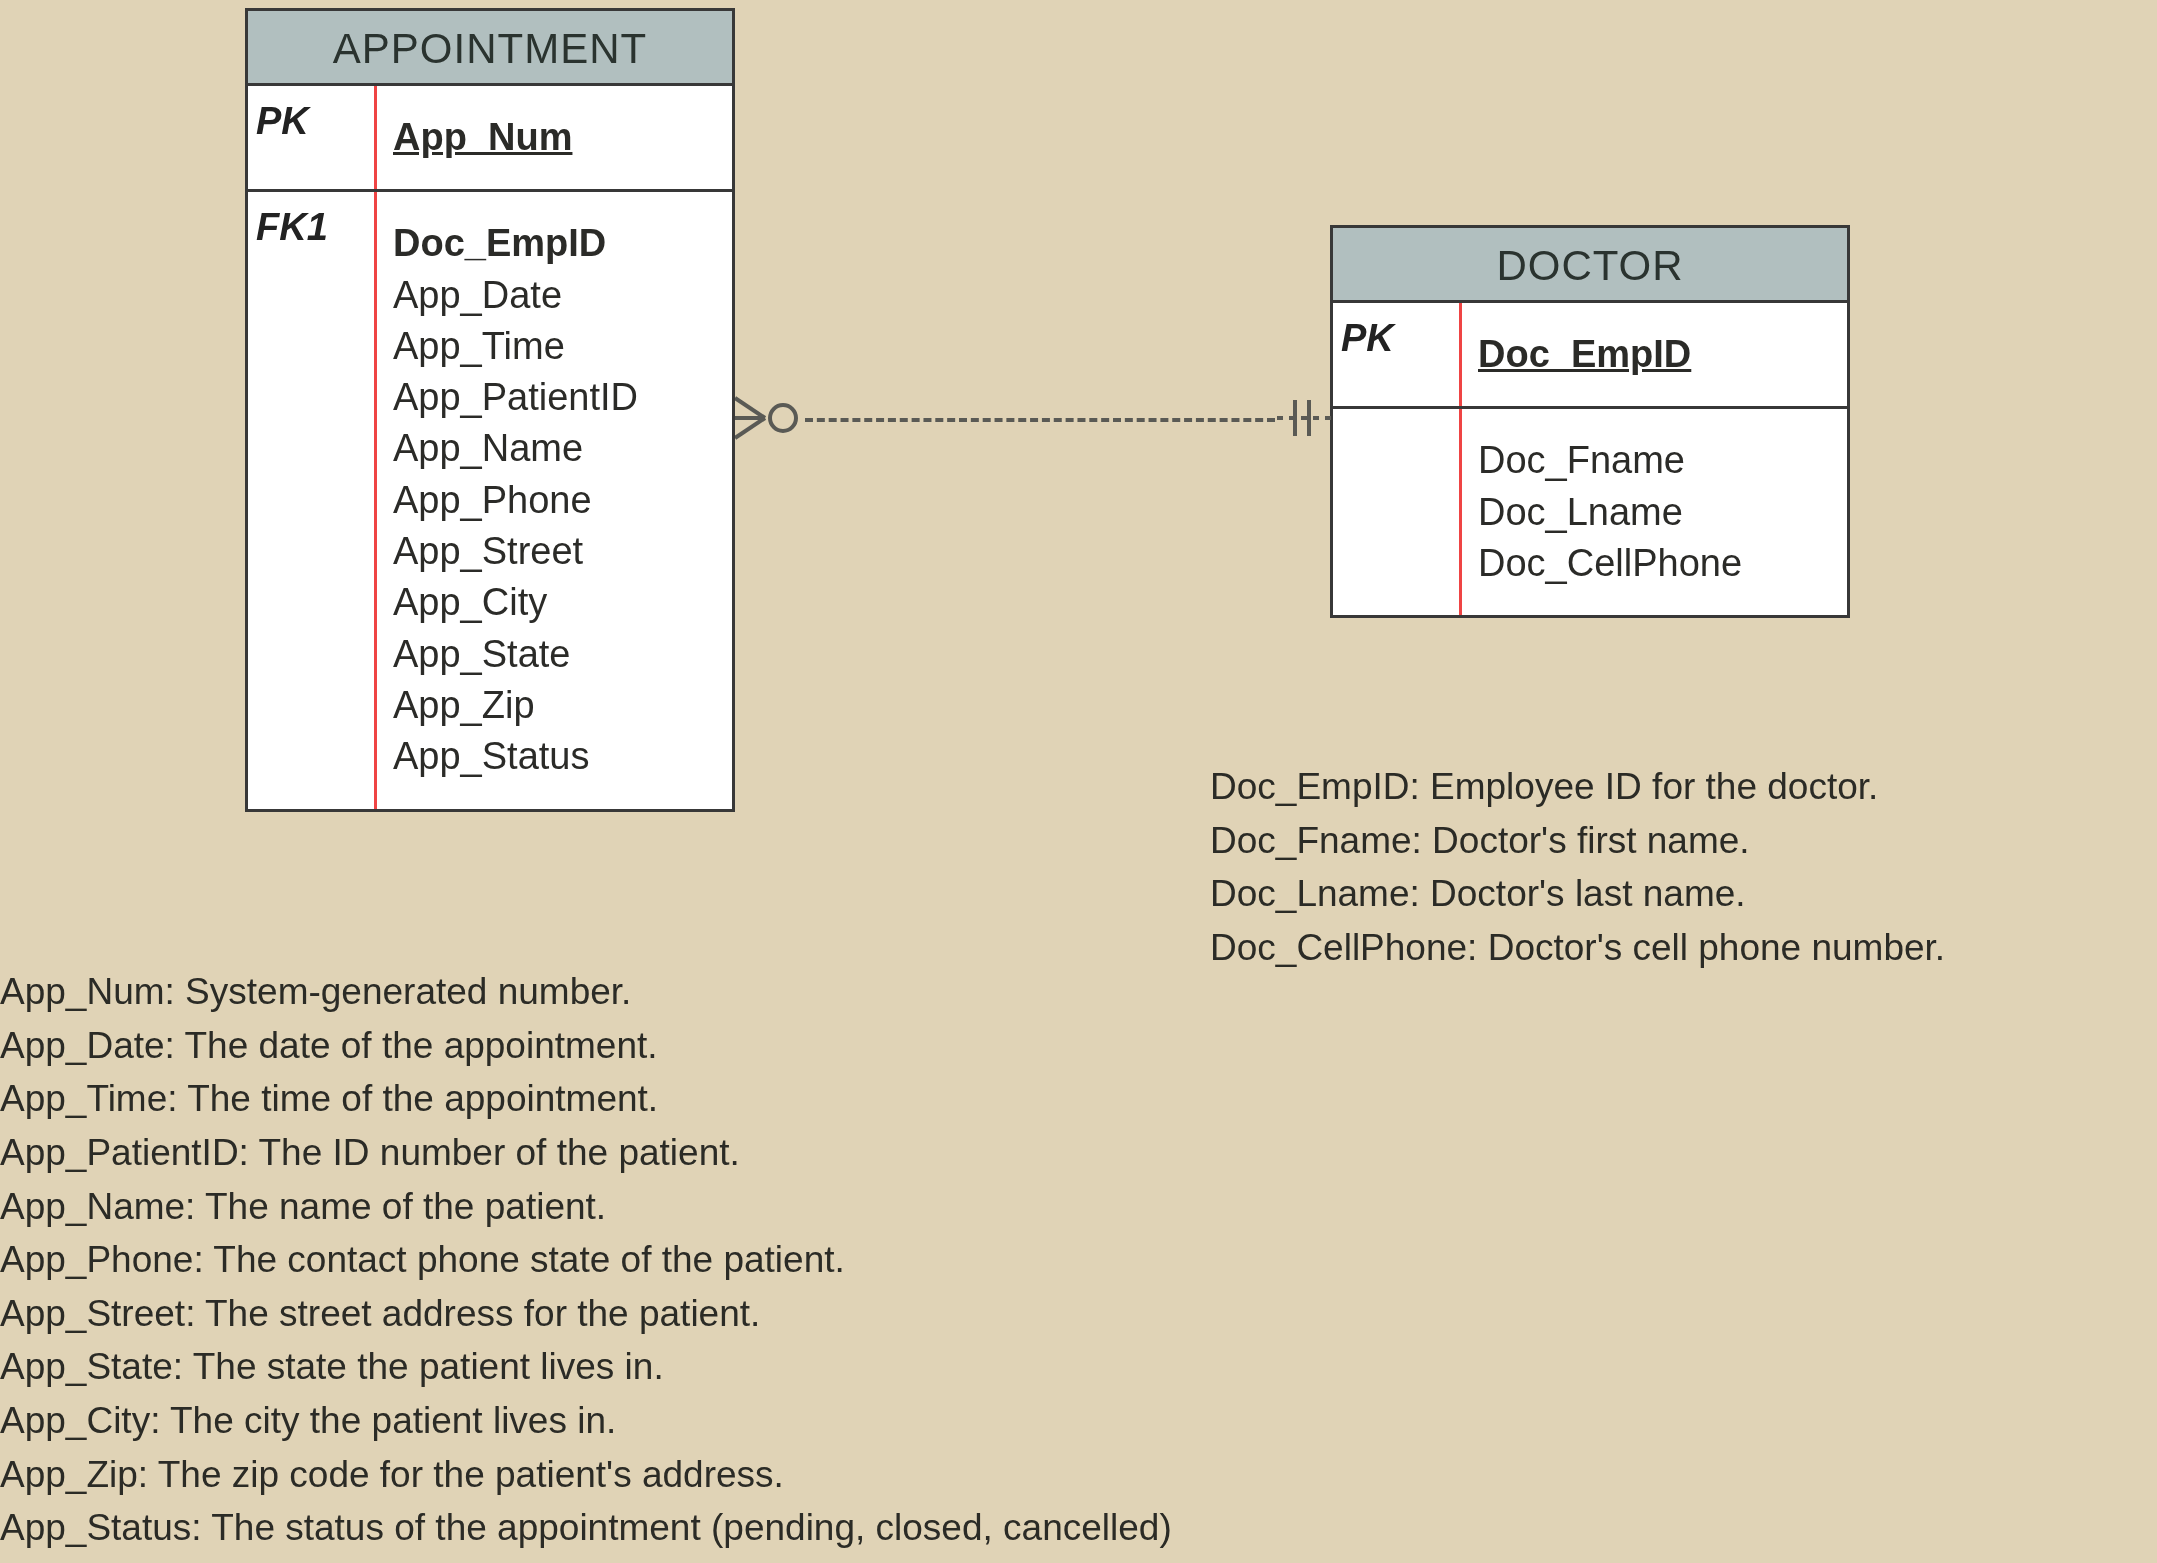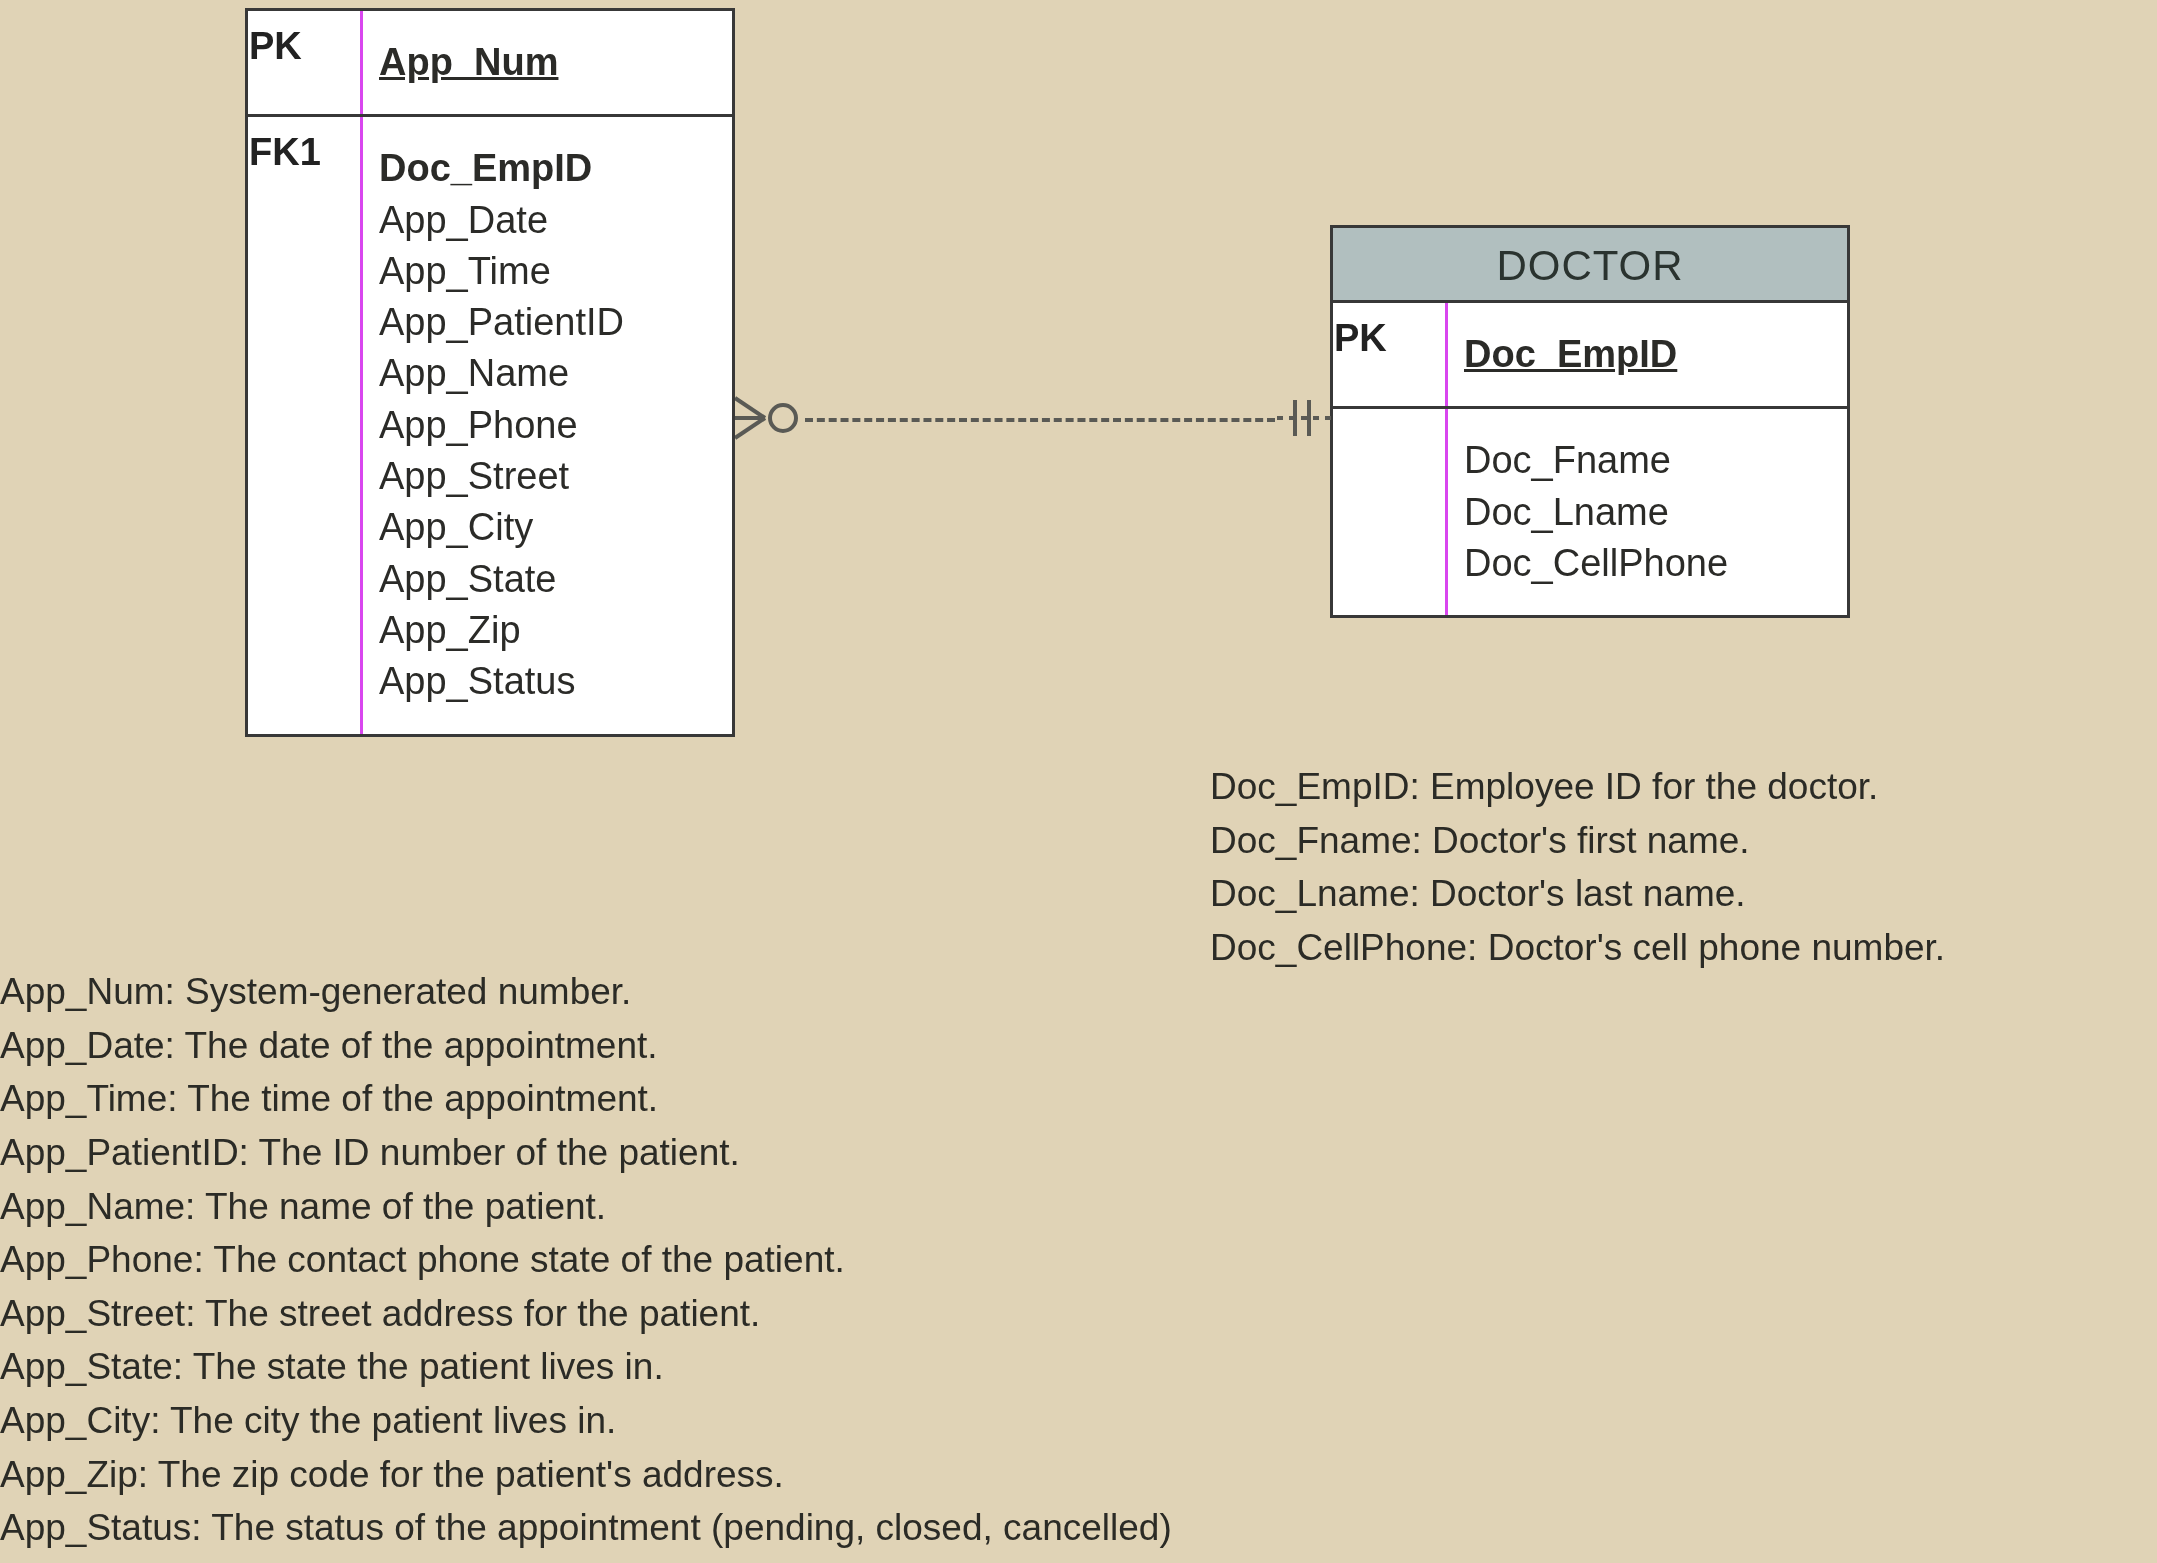--- a/index.html
+++ b/index.html
@@ -35,25 +35,26 @@
     letter-spacing: 1px;
   }
   .entity .row {
     display: flex;
     border-bottom: 3px solid #383838;
   }
   .entity .row:last-child { border-bottom: none; }
   .entity .keycol {
     width: 110px;
     flex: 0 0 110px;
-    border-right: 3px solid #d946ef;
-    padding: 14px 1px;
+    border-right: 3px solid #ef4444;
+    padding: 14px 8px;
     font-size: 38px;
     font-weight: bold;
     color: #222;
+    font-style: italic;
   }
   .entity .attrcol {
     flex: 1 1 auto;
     padding: 26px 16px;
     font-size: 38px;
     color: #2b2b28;
     line-height: 1.35;
   }
   .pkname {
     font-weight: bold;
@@ -87,20 +88,21 @@
     color: #5a5a55;
     font-weight: 600;
   }
 </style>
 </head>
 <body>
 
 <div class="canvas">
 
   <div class="entity" style="left:245px; top:8px; width:490px;">
+    <div class="title">APPOINTMENT</div>
     <div class="row">
       <div class="keycol">PK</div>
       <div class="attrcol">
         <span class="pkname">App_Num</span>
       </div>
     </div>
     <div class="row">
       <div class="keycol">FK1</div>
       <div class="attrcol">
         <div class="attr bold">Doc_EmpID</div>

